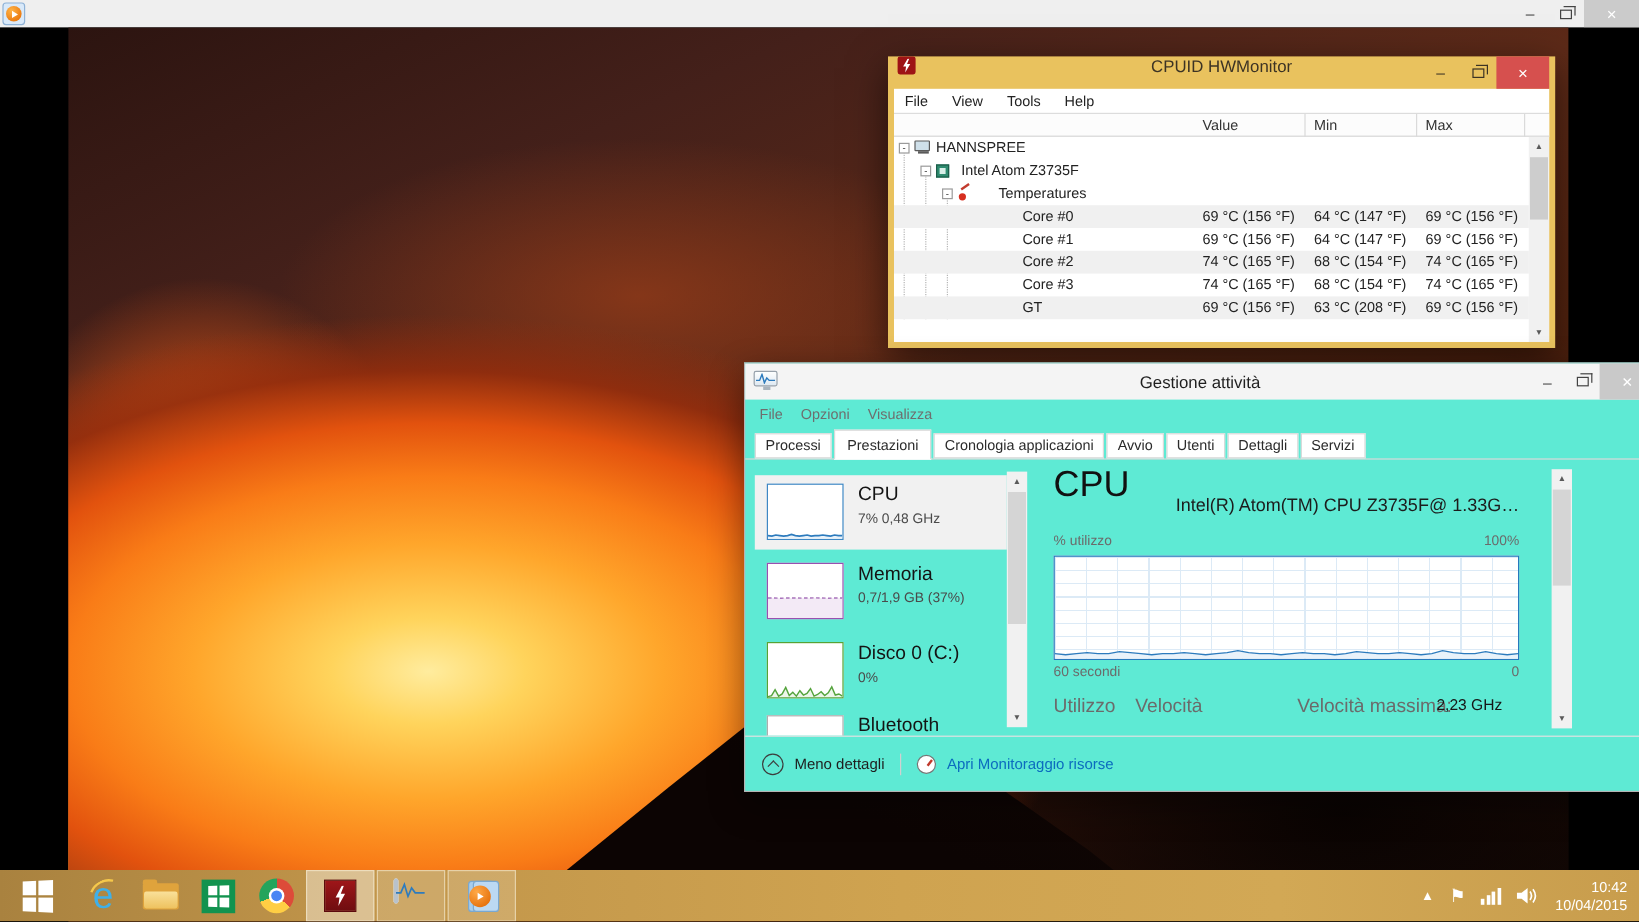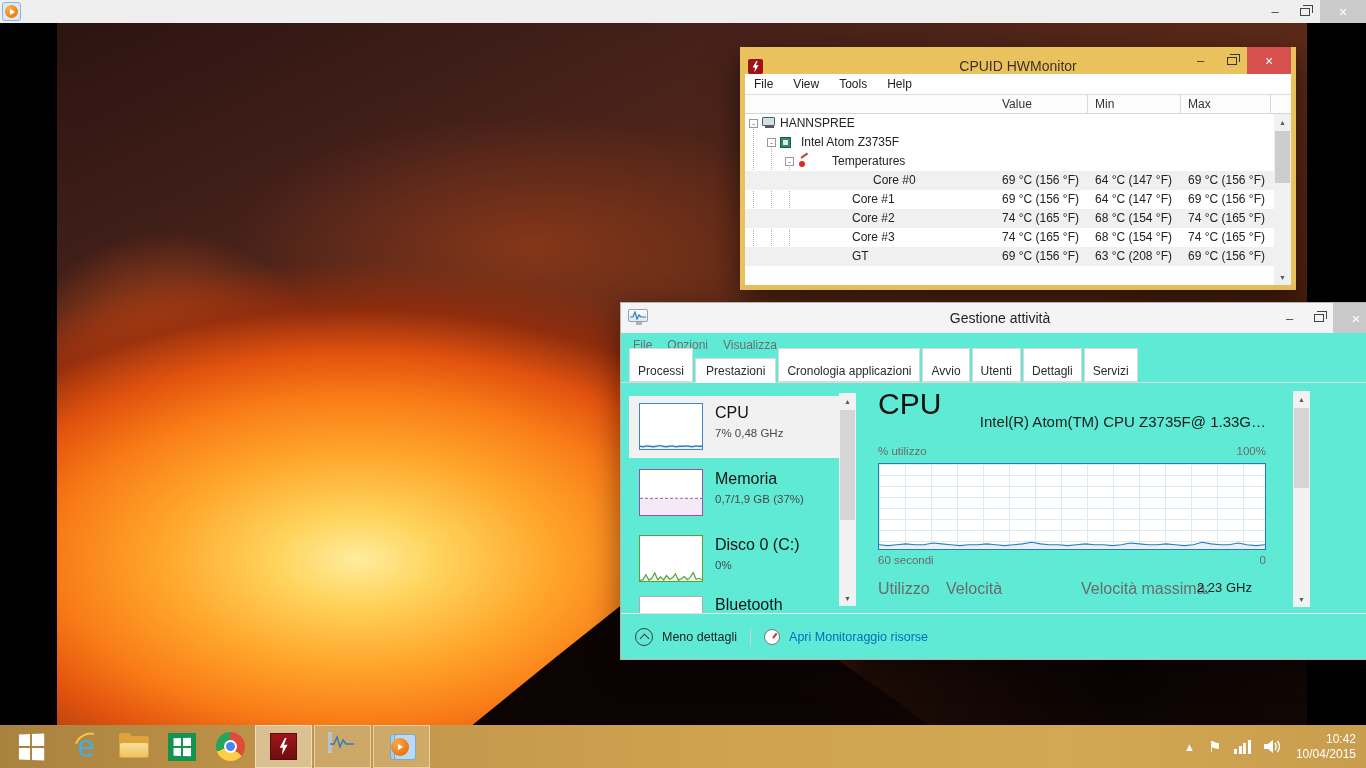--- a/index.html
+++ b/index.html
@@ -32,21 +32,21 @@
     radial-gradient(ellipse 30% 22% at 38% 30%, rgba(150,60,25,.75), rgba(0,0,0,0) 80%),
     radial-gradient(ellipse 50% 45% at 85% 88%, rgba(8,3,2,.95), rgba(0,0,0,0) 75%),
     linear-gradient(155deg,#2c1410 0%,#44201a 22%,#5d2a18 45%,#53230f 62%,#2e120a 80%,#160905 100%);}
   #rock-wedge{position:absolute;left:0;top:0;width:100%;height:100%;
     background:linear-gradient(205deg,#241109,#0c0403 70%);
     clip-path:polygon(29% 100%,40% 85%,49% 73%,57% 79%,68% 92%,74% 100%);}
 
   
   #hw{position:absolute;left:740px;top:47px;width:556px;height:243px;background:#e9c25e;
       padding:0 5px 5px 5px;box-shadow:0 10px 30px rgba(0,0,0,.55);}
-  #hw-title{height:27px;display:flex;align-items:flex-end;position:relative;}
+  #hw-title{height:27px;display:flex;align-items:flex-start;position:relative;}
   .hw-ico{width:15px;height:15px;background:#9e1315;border-radius:2px;margin-left:3px;
           display:flex;align-items:center;justify-content:center;}
   .bolt{width:9px;height:12px;background:#fff;
         clip-path:polygon(62% 0%,18% 58%,45% 58%,37% 100%,84% 40%,54% 40%,76% 0%);}
   #hw-title .t{position:absolute;left:0;right:0;text-align:center;font-size:14px;color:#3c3324;}
   .hw-caps{margin-left:auto;display:flex;height:27px;align-items:stretch;z-index:2;}
   .hw-cap{width:31px;display:flex;align-items:center;justify-content:center;color:#3c3324;font-size:13px;}
   .hw-cap .glyph-restore{border-color:#3c3324;}
   .hw-cap .glyph-restore::before{border-color:#3c3324;}
   .hw-close{width:44px;background:#d6504e;color:#fff;font-size:14px;}
@@ -86,21 +86,21 @@
                   background:linear-gradient(#fdfefe,#dfe9f2);}
   .tm-appico .stand{width:6px;height:3px;background:#aab4bd;margin:0 auto;}
   .tm-appico svg{position:absolute;left:2px;top:2px;}
   #tm-title .t{position:absolute;left:0;right:0;text-align:center;font-size:14px;color:#1f1f1f;}
   .tm-caps{margin-left:auto;display:flex;height:30px;align-items:stretch;z-index:2;}
   .tm-cap{width:29px;display:flex;align-items:center;justify-content:center;color:#444;font-size:13px;}
   .tm-close{width:46px;background:#c9c9c9;color:#fff;font-size:15px;}
   #tm-menu{height:23px;display:flex;gap:15px;align-items:center;padding-left:12px;font-size:12px;color:#6e6e6e;}
   #tm-tabs{height:27px;padding-left:8px;border-bottom:1px solid #d9d9d9;display:flex;align-items:flex-end;position:relative;}
   .tab{font-size:12px;color:#2b2b2b;background:#fff;border:1px solid #d9d9d9;
-       padding:15px 8px 3px;margin-right:2px;margin-bottom:0;position:relative;}
+       padding:2px 8px 3px;margin-right:2px;margin-bottom:0;position:relative;}
   .tab.active{padding:5px 10px 4px;border-bottom:1px solid #fff;margin-bottom:-1px;z-index:2;}
   #tm-body{position:relative;height:230px;overflow:hidden;}
   .side-item{position:absolute;left:8px;width:210px;height:62px;cursor:default;}
   .side-item.selected{background:#f1f1f1;}
   .mini{position:absolute;left:10px;top:7px;width:64px;height:47px;background:#fff;border:1px solid;}
   .mini svg{position:absolute;left:0;top:0;width:100%;height:100%;}
   .mini.b-cpu{border-color:#3e87c4;} .mini.b-mem{border-color:#9a50b0;}
   .mini.b-disk{border-color:#57a234;} .mini.b-gray{border-color:#adadad;}
   .side-label{position:absolute;left:86px;top:8px;font-size:16px;color:#141414;}
   .side-detail{position:absolute;left:86px;top:31px;font-size:11.5px;color:#4a4a4a;}
@@ -254,21 +254,21 @@
         <div class="hw-row" style="top:38px;">
           <span class="expander" style="left:40px;">-</span>
           <span class="temp-ico" style="left:54px;">
               <span class="stem"></span>
               <span class="bulb"></span>
             </span>
           <span class="hw-name" style="left:87px;">Temperatures</span>
         </div>
 
         <div class="hw-row stripe" style="top:57px;">
-          <span class="hw-name" style="left:107px;margin-left:21px;">Core #0</span>
+          <span class="hw-name" style="left:107px;">Core #0</span>
           <span class="hw-val v1">69 °C  (156 °F)</span>
           <span class="hw-val v2">64 °C  (147 °F)</span>
           <span class="hw-val v3">69 °C  (156 °F)</span>
         </div>
         <div class="hw-row" style="top:76px;">
           <span class="hw-name" style="left:107px;">Core #1</span>
           <span class="hw-val v1">69 °C  (156 °F)</span>
           <span class="hw-val v2">64 °C  (147 °F)</span>
           <span class="hw-val v3">69 °C  (156 °F)</span>
         </div>

